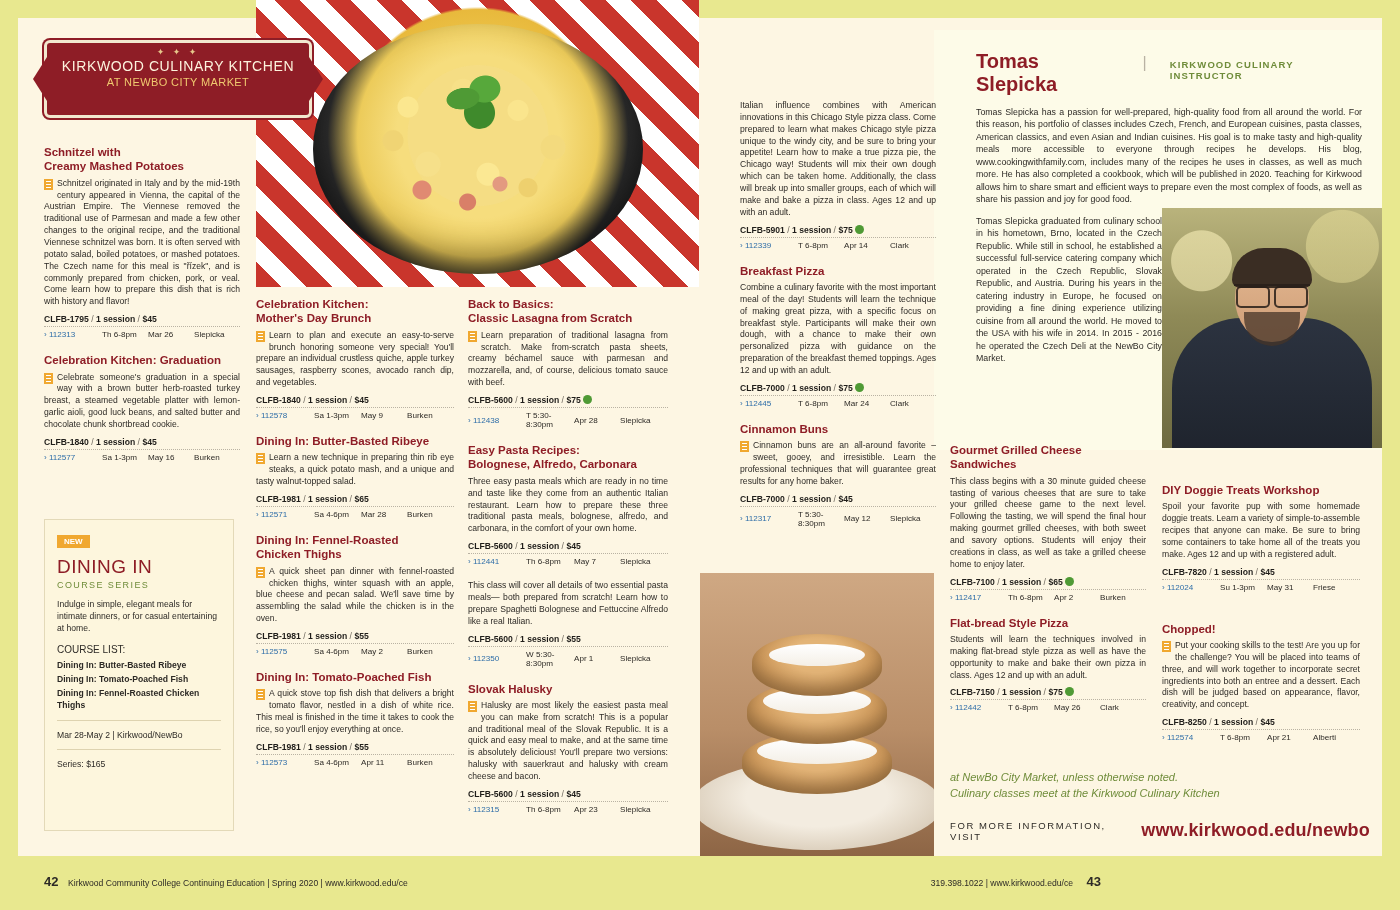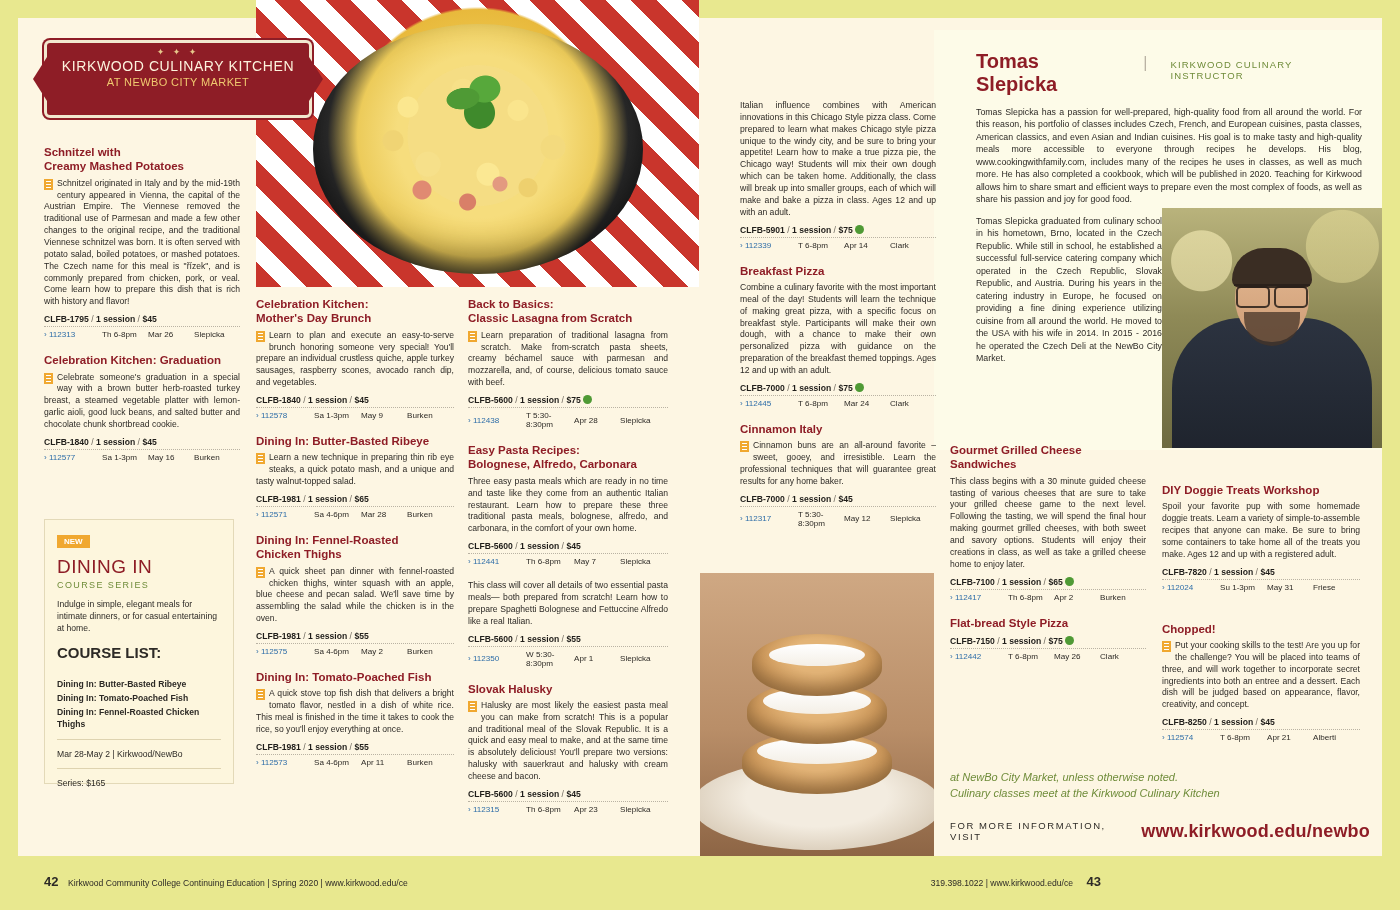--- a/index.html
+++ b/index.html
@@ -165,34 +165,34 @@
     display:inline-block;width:9px;height:11px;background:#f0a830;
     vertical-align:-1px;margin-right:4px;position:relative;float:left;
     margin-top:1px;
   }
   .icon-note:after{content:"";position:absolute;left:2px;top:2px;width:5px;height:1px;background:#fff;box-shadow:0 3px 0 #fff,0 6px 0 #fff;}
   .badge-new{display:inline-block;background:#f0a830;color:#fff;font-size:8px;font-weight:bold;padding:2px 7px;}
   .leafy{display:inline-block;width:9px;height:9px;border-radius:50%;background:#4f9a35;vertical-align:-1px;}
 
   
   .dining{
-    position:absolute;left:44px;top:519px;width:190px;height:265px;
+    position:absolute;left:44px;top:519px;width:190px;height:312px;
     background:#fdf6dd;border:1px solid #e3d9b8;padding:10px 12px;box-sizing:border-box;
   }
   .dining h2{margin:8px 0 0;font-size:19px;color:#8e1d26;letter-spacing:.5px;font-weight:normal;}
   .dining .sub{font-size:9px;color:#6f8c3a;letter-spacing:1.4px;margin-top:2px;margin-bottom:8px;}
   .dining p{font-size:8.6px;line-height:1.4;color:#2d2a26;margin:0 0 10px;}
-  .dining .cl{font-size:15px;font-weight:bold;color:#2d2a26;margin-bottom:18px;}
+  .dining .cl{font-size:10px;font-weight:normal;color:#2d2a26;margin-bottom:5px;}
   .dining .cli{font-size:8.6px;font-weight:bold;color:#2d2a26;margin-bottom:3px;line-height:1.3;}
   .dining .hr{border-top:1px solid #ded3b0;margin:9px 0;}
   .dining .meta{font-size:8.6px;color:#2d2a26;}
 
   
   .instr-name{font-size:20px;color:#8e1d26;font-weight:bold;}
-  .instr-role{font-size:9.5px;color:#6f8c3a;letter-spacing:1.1px;font-weight:normal;}
+  .instr-role{font-size:9.5px;color:#6f8c3a;letter-spacing:1.1px;font-weight:bold;}
   .instr-bar{color:#b9b2a3;font-weight:normal;font-size:16px;}
   .instr-p{font-size:8.8px;line-height:1.42;color:#2d2a26;text-align:justify;margin:0 0 9px;}
 
   .greentxt{color:#6f8c3a;font-size:11px;font-style:italic;line-height:1.45;}
   .moreinfo{font-size:9.5px;color:#2d2a26;letter-spacing:1.6px;}
   .url{color:#8e1d26;font-weight:bold;font-size:18px;letter-spacing:.2px;}
 
   
   .footer{position:absolute;left:0;bottom:0;width:1145px;height:54px;background:#e8e88f;}
   .pagenum{position:absolute;font-size:13px;font-weight:bold;color:#2d2a26;}
@@ -413,21 +413,21 @@
       <div class="code"><span>CLFB-7000</span><span class="sep"> / </span><span>1 session</span><span class="sep"> / </span><span>$75</span> <span class="leafy"></span></div>
       <div class="rowgrid">
           <span class="num">› <span>112445</span></span>
           <span>T 6-8pm</span>
           <span>Mar 24</span>
           <span>Clark</span>
         </div>
     </div>
 
     <div style="margin-top:14px;">
-      <div class="head-red"><span>Cinnamon Italy</span></div>
+      <div class="head-red"><span>Cinnamon Buns</span></div>
       <div class="body-txt"><span class="icon-note"></span><span>Cinnamon buns are an all-around favorite – sweet, gooey, and irresistible. Learn the professional techniques that will guarantee great results for any home baker.</span></div>
       <div class="code"><span>CLFB-7000</span><span class="sep"> / </span><span>1 session</span><span class="sep"> / </span><span>$45</span></div>
       <div class="rowgrid">
           <span class="num">› <span>112317</span></span>
           <span>T 5:30-8:30pm</span>
           <span>May 12</span>
           <span>Slepicka</span>
         </div>
     </div>
   </div>
@@ -440,20 +440,21 @@
       <div class="rowgrid">
           <span class="num">› <span>112417</span></span>
           <span>Th 6-8pm</span>
           <span>Apr 2</span>
           <span>Burken</span>
         </div>
     </div>
 
     <div style="margin-top:14px;">
       <div class="head-red"><span>Flat-bread Style Pizza</span></div>
+      <div class="body-txt"><span>Students will learn the techniques involved in making flat-bread style pizza as well as have the opportunity to make and bake their own pizza in class. Ages 12 and up with an adult.</span></div>
       <div class="code"><span>CLFB-7150</span><span class="sep"> / </span><span>1 session</span><span class="sep"> / </span><span>$75</span> <span class="leafy"></span></div>
       <div class="rowgrid">
           <span class="num">› <span>112442</span></span>
           <span>T 6-8pm</span>
           <span>May 26</span>
           <span>Clark</span>
         </div>
     </div>
   </div>
 
@@ -489,21 +490,21 @@
       <span class="instr-bar">|</span>
       <span class="instr-role">KIRKWOOD CULINARY INSTRUCTOR</span>
     </div>
     <p class="instr-p" style="margin-top:10px;">Tomas Slepicka has a passion for well-prepared, high-quality food from all around the world. For this reason, his portfolio of classes includes Czech, French, and European cuisines, pasta classes, American classics, and even Asian and Indian cuisines. His goal is to make tasty and high-quality meals more accessible to everyone through recipes he develops. His blog, www.cookingwithfamily.com, includes many of the recipes he uses in classes, as well as much more. He has also completed a cookbook, which will be published in 2020. Teaching for Kirkwood allows him to share smart and efficient ways to prepare even the most complex of foods, as well as share his passion and joy for good food.</p>
     <p class="instr-p" style="width:186px;">Tomas Slepicka graduated from culinary school in his hometown, Brno, located in the Czech Republic. While still in school, he established a successful full-service catering company which operated in the Czech Republic, Slovak Republic, and Austria. During his years in the catering industry in Europe, he focused on providing a fine dining experience utilizing cuisine from all around the world. He moved to the USA with his wife in 2014. In 2015 - 2016 he operated the Czech Deli at the NewBo City Market.</p>
   </div>
 
   <div class="col" style="left:950px;top:770px;width:420px;">
     <div class="greentxt">at NewBo City Market, unless otherwise noted.</div>
     <div class="greentxt">Culinary classes meet at the Kirkwood Culinary Kitchen</div>
-    <div style="margin-top:18px;display:flex;align-items:flex-end;gap:10px;">
+    <div style="margin-top:18px;display:flex;align-items:center;gap:10px;">
       <span class="moreinfo">FOR MORE INFORMATION, VISIT</span>
       <span class="url">www.kirkwood.edu/newbo</span>
     </div>
   </div>
 
   <div class="footer">
     <span class="pagenum" style="left:44px;top:18px;">42</span>
     <span class="footer-txt" style="left:68px;top:22px;">Kirkwood Community College Continuing Education   |   Spring 2020   |   www.kirkwood.edu/ce</span>
     <span class="footer-txt" style="right:72px;top:22px;">319.398.1022   |   www.kirkwood.edu/ce</span>
     <span class="pagenum" style="right:44px;top:18px;">43</span>

